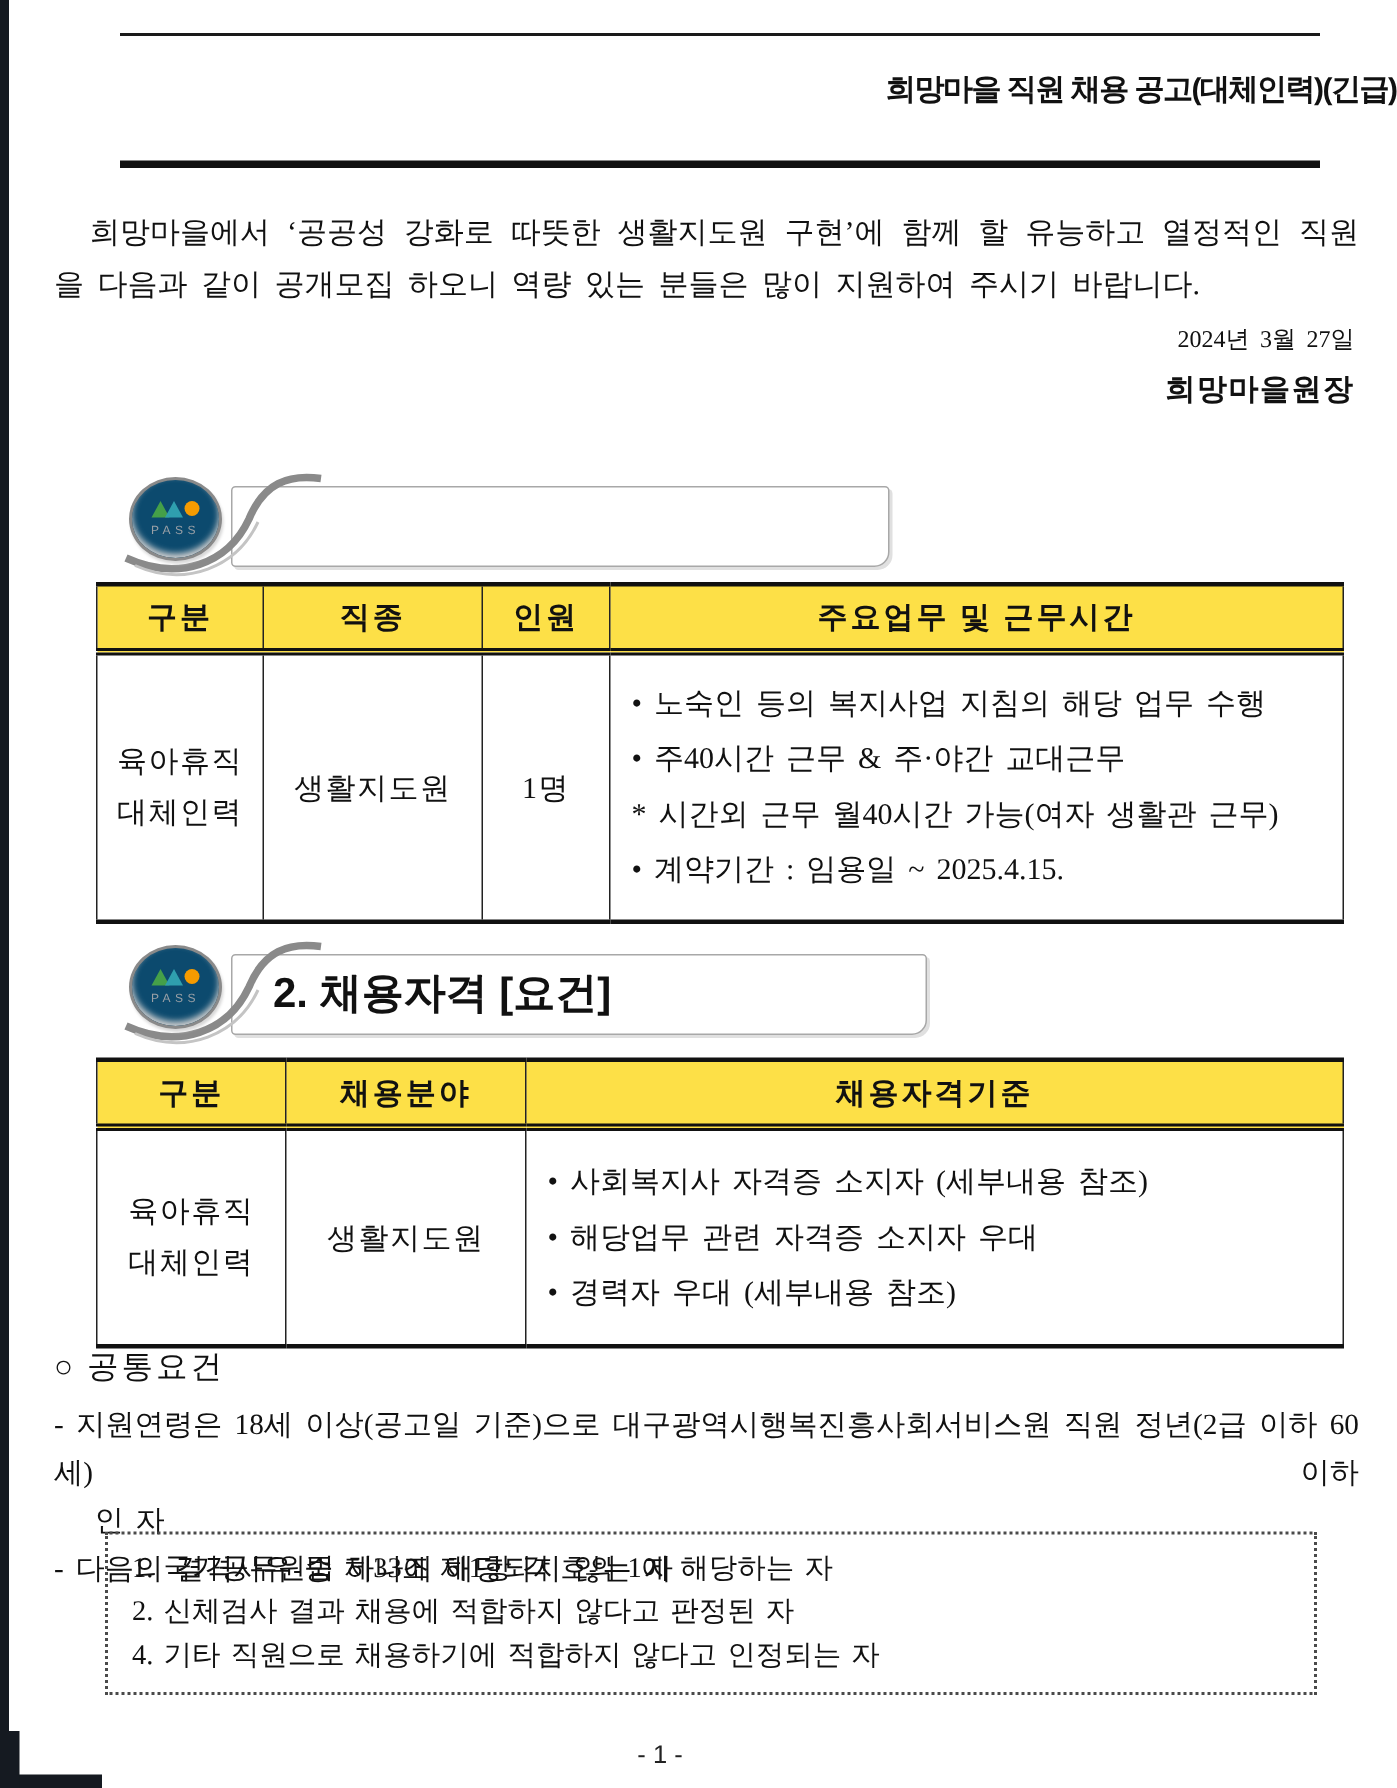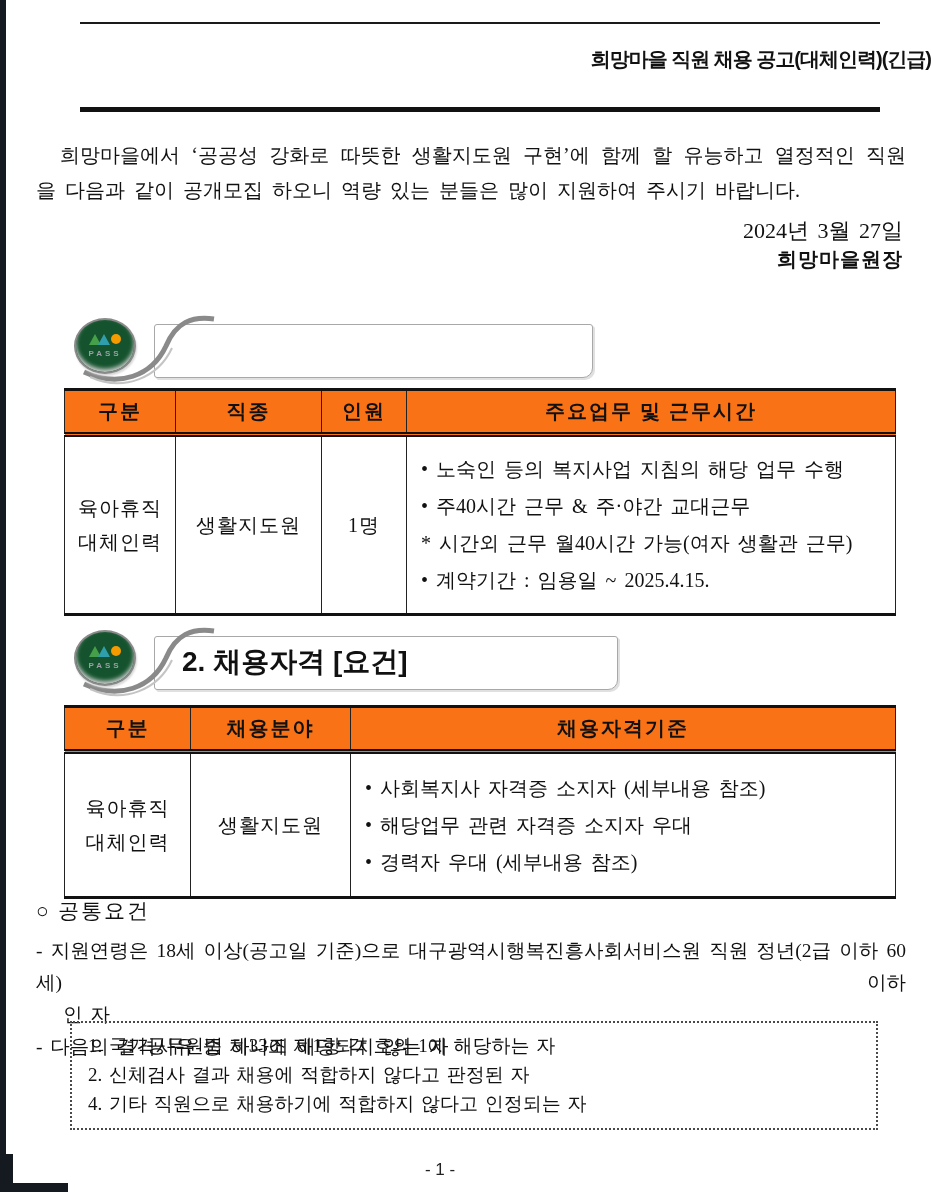--- a/index.html
+++ b/index.html
@@ -17,50 +17,50 @@
   #rule-thin  { left:80px; width:800px; top:22px; height:2px; background:#1a1a1a; }
   #rule-thick { left:80px; width:800px; top:107px; height:5px; background:#111; }
   #doc-title  { left:30px; right:0; top:46px; text-align:right;
                 font-family:"Liberation Sans","DejaVu Sans",sans-serif;
                 font-size:20px; font-weight:bold; letter-spacing:-1px; }
 
   
   #intro { left:36px; width:870px; top:138px; font-size:20px; line-height:35px; word-spacing:4px; }
   #intro .l1 { text-align:justify; text-align-last:justify; text-indent:24px; }
   #intro .l2 { text-align:justify; }
-  #date-line { right:28px; top:216px; font-size:22px; word-spacing:3px; }
+  #date-line { right:28px; top:216px; font-size:16px; word-spacing:3px; }
   #signer-line { right:28px; top:246px; font-size:20px; font-weight:bold; letter-spacing:1px; }
 
   
   .badge { position:absolute; height:68px; }
   .badge-box { position:absolute; left:88px; right:0; top:8px; bottom:6px; background:#fff;
                border:1px solid #a8a8a8; border-radius:3px 3px 10px 3px;
                box-shadow:2px 2px 0 #e0e0e0; }
   .badge-swoosh { position:absolute; left:-2px; top:-2px; width:172px; height:72px; z-index:2; }
-  .badge-circle { position:absolute; left:8px; top:2px; width:62px; height:56px; background:#14532d;
+  .badge-circle { position:absolute; left:20px; top:2px; width:62px; height:56px; background:#0c4a6e;
                   border:2px solid #8a8a8a; border-radius:50%; z-index:3;
                   box-shadow:inset 0 -3px 4px #cfcfcf, 1px 2px 2px #d8d8d8;
-                  display:flex; flex-direction:column; align-items:center; justify-content:center;font-weight:bold; }
+                  display:flex; flex-direction:column; align-items:center; justify-content:center; }
   .logo-glyphs { display:flex; align-items:flex-start; height:13px; }
   .tri { width:0; height:0; border-left:6px solid transparent; border-right:6px solid transparent; display:inline-block; }
   .tri-green { border-bottom:11px solid #45a049; }
   .tri-teal  { border-bottom:11px solid #2f9fae; margin-left:-3px; }
   .dot-orange{ width:10px; height:10px; border-radius:50%; background:#f59b00; display:inline-block; margin-left:1px; }
   .logo-pass { font-family:"Liberation Sans","DejaVu Sans",sans-serif; font-size:8px; letter-spacing:3px;
                color:#9aa0a6; margin-top:2px; }
   .badge-title { position:absolute; left:116px; top:50%; transform:translateY(-50%); z-index:4;
                  font-family:"Liberation Sans","DejaVu Sans",sans-serif; font-size:28px; font-weight:bold;
                  letter-spacing:0px; white-space:nowrap; }
   #badge1 { left:66px; top:316px; width:527px; }
   #badge2 { left:66px; top:628px; width:552px; }
 
   
   .doc-table { border-collapse:collapse; table-layout:fixed; width:831px; }
   .doc-table th, .doc-table td { border:1px solid #222; }
-  .doc-table thead th { background:#f97316; font-size:20px; font-weight:bold; letter-spacing:2px;
+  .doc-table thead th { background:#fde047; font-size:20px; font-weight:bold; letter-spacing:2px;
                         padding:7px 2px; border-top:3px solid #111; border-bottom:5px double #111; }
   .doc-table tbody td { border-bottom:3px solid #111; font-size:20px; }
   td.cell-center { text-align:center; vertical-align:middle; letter-spacing:1px; }
   td.cell-center .two-line { line-height:34px; }
   td.cell-details { padding:14px 8px 14px 14px; vertical-align:middle; word-spacing:3px; }
   td.cell-details div { line-height:37px; }
   #table1 { left:64px; top:388px; }
   #table1 tbody td { height:172px; }
   #table2 { left:64px; top:705px; }
   #table2 tbody td { height:146px; }

